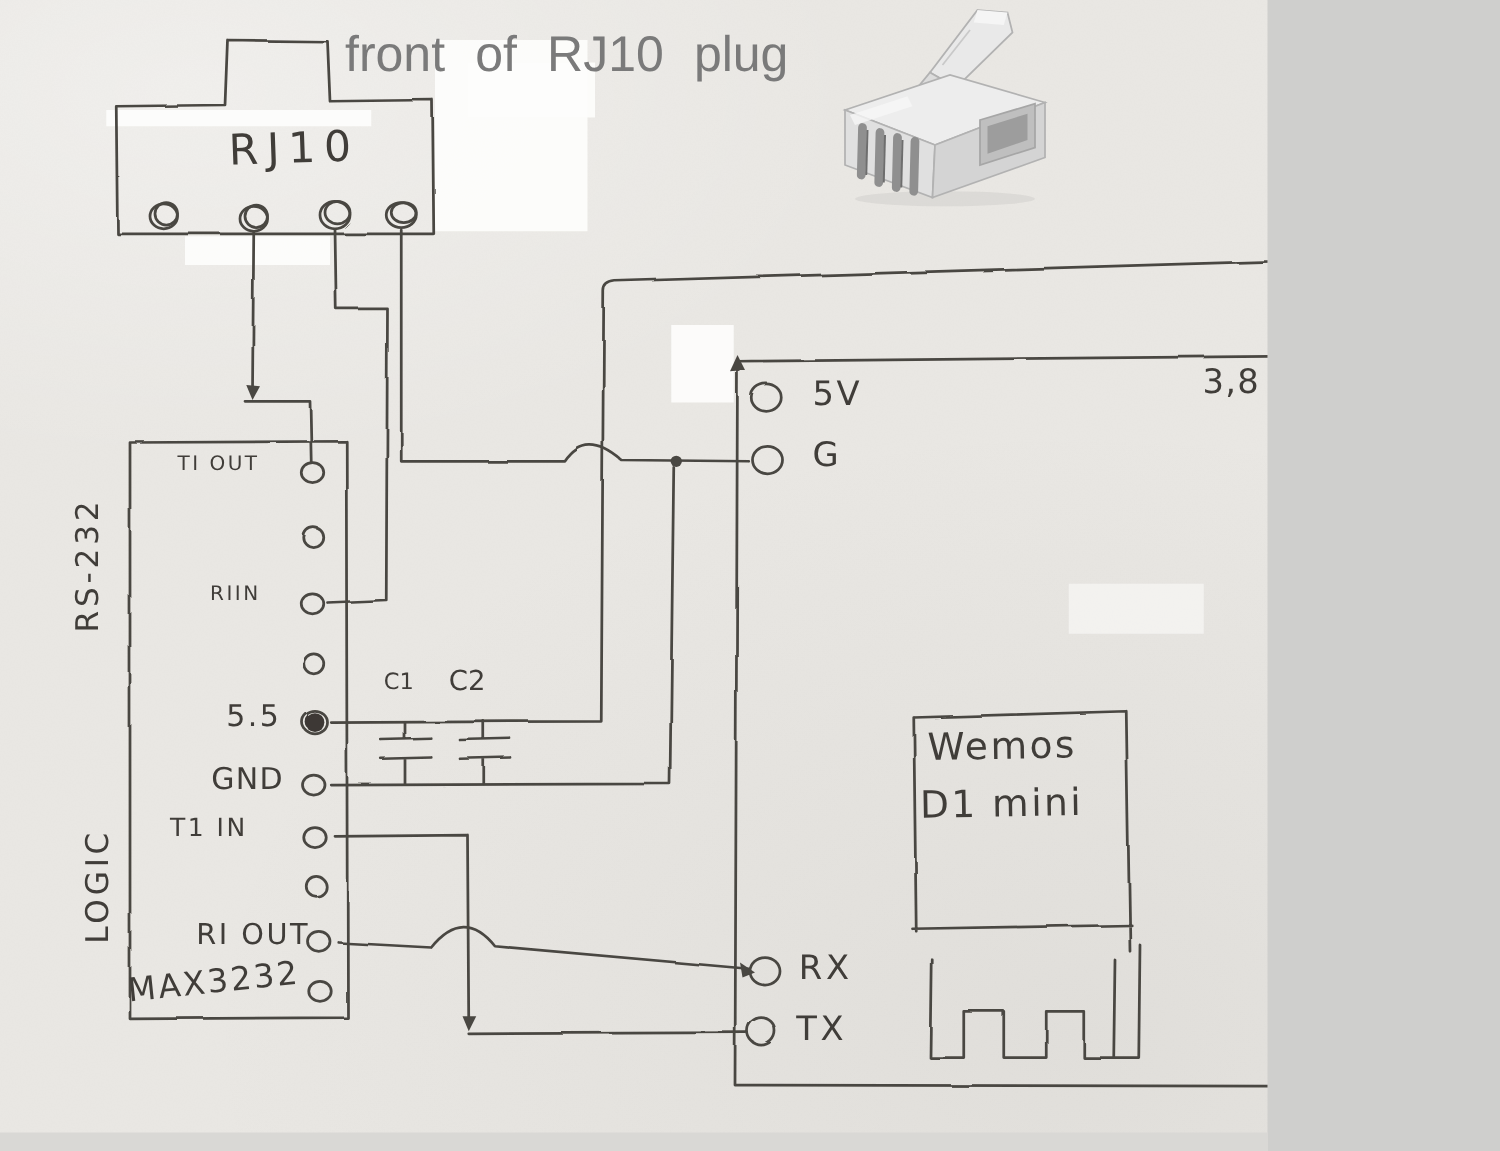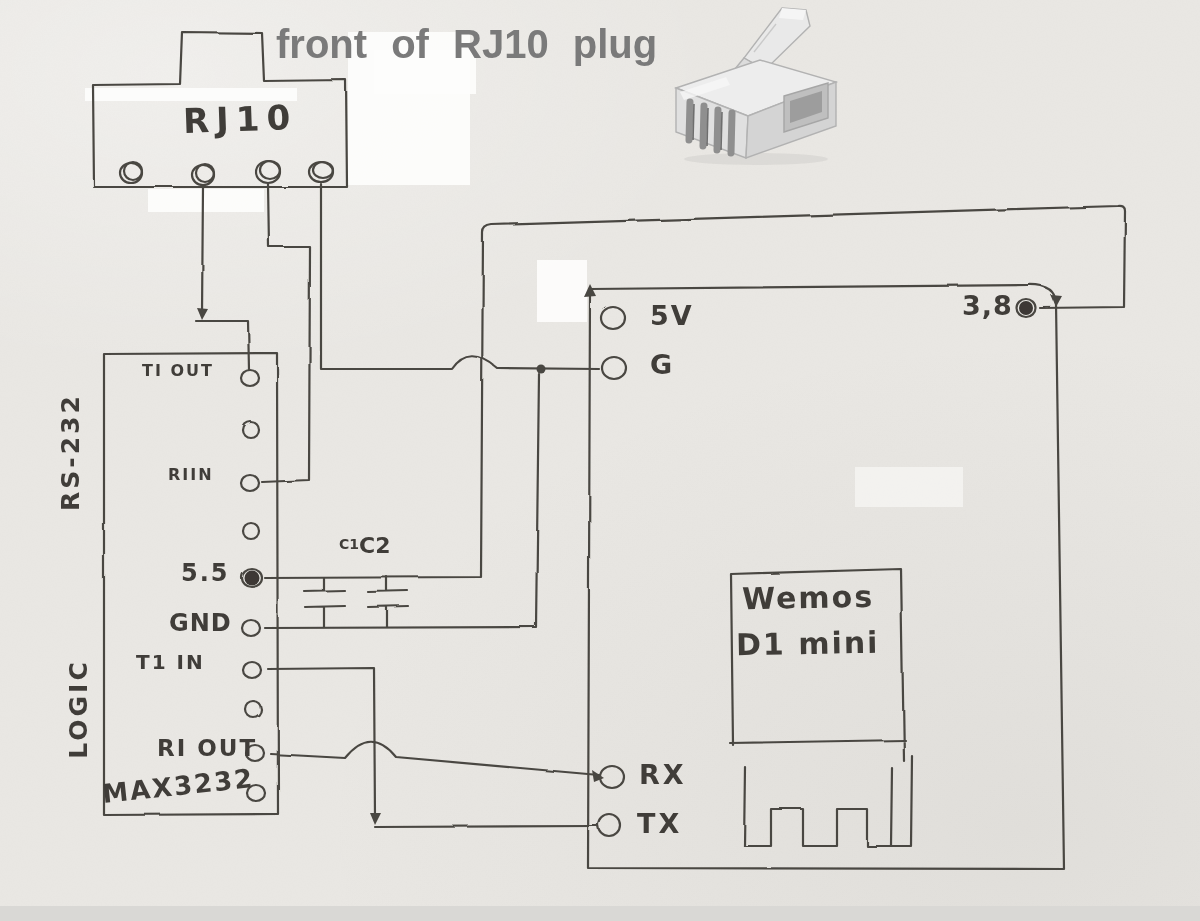--- a/index.html
+++ b/index.html
@@ -1,23 +1,22 @@
 <!DOCTYPE html>
 <html><head>
 <meta charset="utf-8">
 <style>
   html,body{margin:0;padding:0;background:#cfcfcd;}
   .canvas{
-    position:relative;width:1200px;height:921px;overflow:hidden;
+    position:relative;width:1014px;height:921px;overflow:hidden;
     background:#eae8e4;
     background-image:
       radial-gradient(ellipse 900px 500px at 15% 8%, rgba(255,255,255,.35), rgba(255,255,255,0) 60%),
       radial-gradient(ellipse 1000px 700px at 85% 90%, rgba(120,118,112,.08), rgba(0,0,0,0) 70%);
     font-family:"DejaVu Sans",sans-serif;
-    font-weight:bold;
   }
   svg{position:absolute;left:0;top:0;}
   .scanband{position:absolute;left:0;top:906px;width:1200px;height:15px;background:#d9d8d5;}
   .hw{position:absolute;color:#403d39;white-space:nowrap;line-height:1;}
   .typed{position:absolute;color:#7a7a7a;font-family:"Liberation Sans",sans-serif;white-space:nowrap;line-height:1;}
   .vrot{transform:translate(-50%,-50%) rotate(-90deg);transform-origin:center;}
 </style>
 </head>
 <body>
 
@@ -151,21 +150,21 @@
   <span class="hw" style="left:168px;top:467px;font-size:16px;letter-spacing:2px;">RIIN</span>
   <span class="hw" style="left:181px;top:561px;font-size:24px;letter-spacing:2px;">5.5</span>
   <span class="hw" style="left:169px;top:611px;font-size:24px;letter-spacing:1px;">GND</span>
   <span class="hw" style="left:136px;top:652px;font-size:20px;letter-spacing:2px;">T1 IN</span>
   <span class="hw" style="left:157px;top:737px;font-size:23px;letter-spacing:2px;">RI OUT</span>
   <span class="hw" style="left:102px;top:773px;font-size:26px;letter-spacing:2px;transform:rotate(-6deg);">MAX3232</span>
 
   <span class="hw vrot" style="left:70px;top:452px;font-size:25px;letter-spacing:3px;">RS-232</span>
   <span class="hw vrot" style="left:78px;top:709px;font-size:25px;letter-spacing:3px;">LOGIC</span>
 
-  <span class="hw" style="left:307px;top:537px;font-size:14px;margin-left:32px;">C1</span>
+  <span class="hw" style="left:307px;top:537px;font-size:18px;">C1</span>
   <span class="hw" style="left:359px;top:535px;font-size:22px;">C2</span>
 
   <span class="hw" style="left:650px;top:302px;font-size:27px;letter-spacing:2px;">5V</span>
   <span class="hw" style="left:650px;top:351px;font-size:27px;">G</span>
   <span class="hw" style="left:962px;top:292px;font-size:27px;letter-spacing:1px;">3,8</span>
   <span class="hw" style="left:639px;top:761px;font-size:27px;letter-spacing:3px;">RX</span>
   <span class="hw" style="left:637px;top:810px;font-size:27px;letter-spacing:3px;">TX</span>
 
   <span class="hw" style="left:742px;top:583px;font-size:30px;letter-spacing:2px;transform:rotate(-1deg);">Wemos</span>
   <span class="hw" style="left:736px;top:629px;font-size:30px;letter-spacing:2px;transform:rotate(-1deg);">D1 mini</span>

